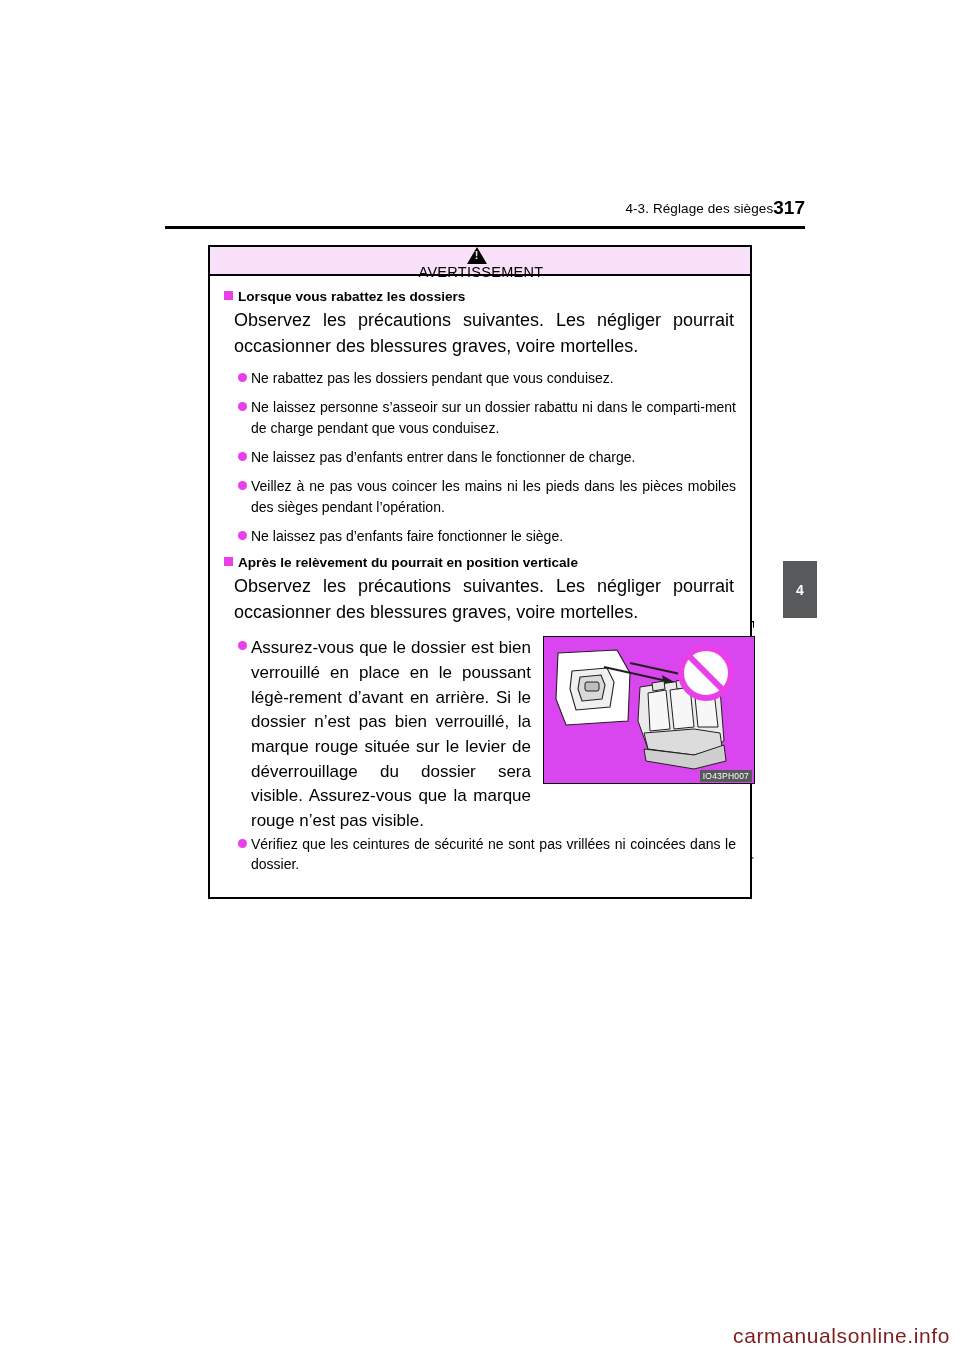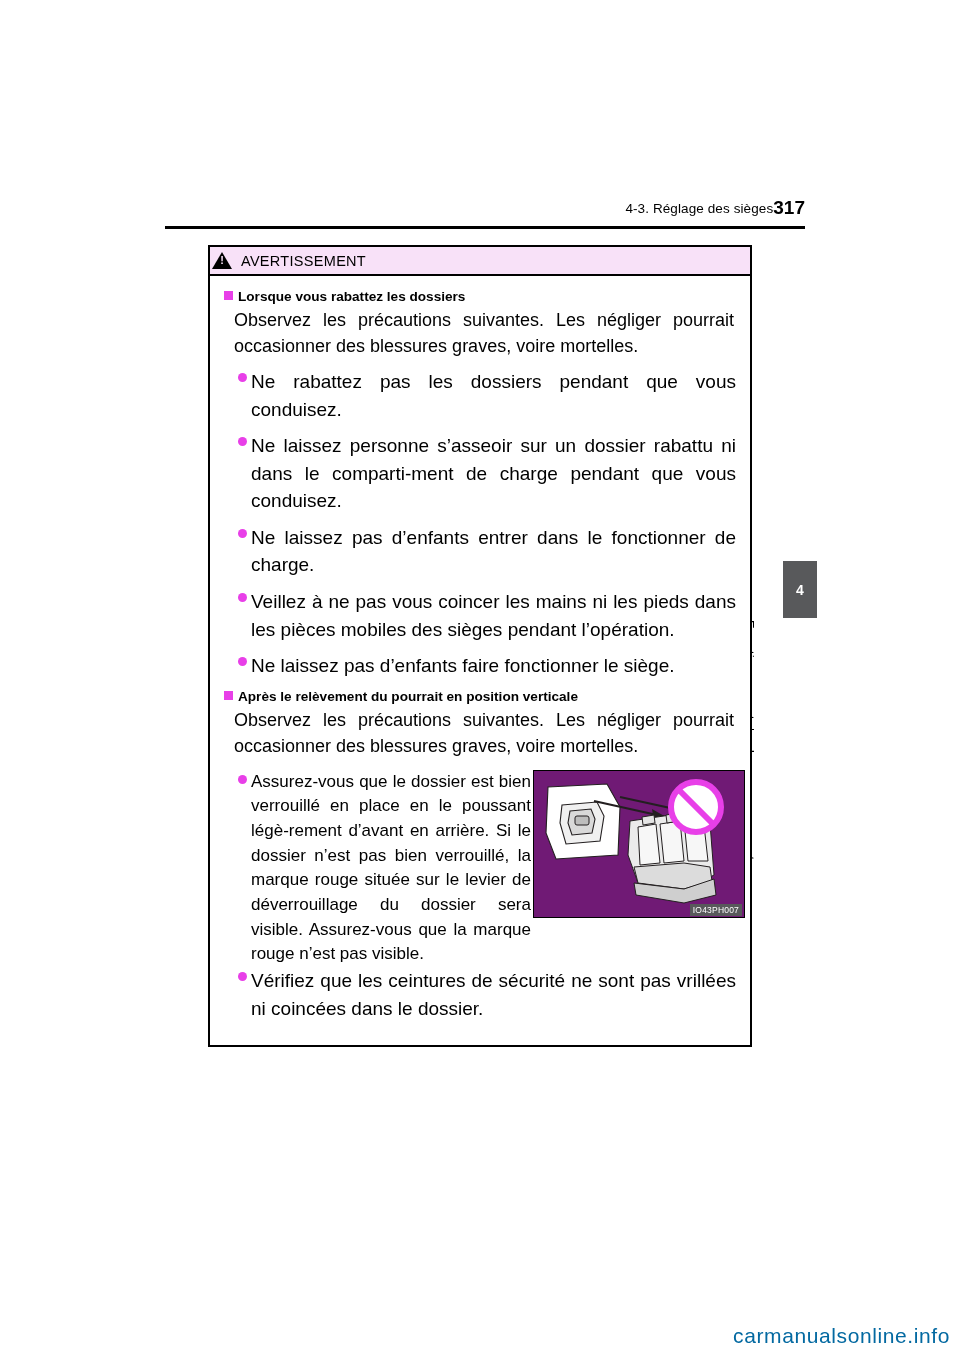--- a/index.html
+++ b/index.html
@@ -84,20 +84,21 @@
     background: #ffffff;
   }
   .warning-title-bar {
     background: #f8e1f8;
     border-bottom: 2px solid #000000;
     height: 29px;
     display: flex;
     align-items: center;
     padding-left: 2px;
     box-sizing: border-box;
+    flex-direction: column;
   }
   .warn-tri {
     width: 0;
     height: 0;
     border-left: 10px solid transparent;
     border-right: 10px solid transparent;
     border-bottom: 17px solid #000000;
     position: relative;
     margin-right: 9px;
   }
@@ -150,21 +151,21 @@
   .para.tight { margin-bottom: 11px; }
 
   ul.dot-list {
     list-style: none;
     margin: 0 0 0 14px;
     padding: 0;
   }
   ul.dot-list li {
     display: flex;
     align-items: flex-start;
-    font-size: 19px;
+    font-size: 14px;
     line-height: 1.45;
     margin-bottom: 9px;
   }
   .dot {
     width: 9px;
     height: 9px;
     border-radius: 50%;
     background: #e83fe8;
     flex: 0 0 auto;
     margin-top: 5px;
@@ -190,22 +191,22 @@
     line-height: 1.45;
   }
   .fig-text-col .li-text { text-align: justify; }
   .figure-wrap {
     width: 212px;
     flex: 0 0 auto;
     border: 1px solid #000000;
     box-sizing: border-box;
     position: relative;
     height: 148px;
-    background: #701a75;
-    margin-left: 2px;
+    background: #d946ef;
+    margin-left: 12px;
   }
   .fig-code {
     position: absolute;
     right: 2px;
     bottom: 1px;
     font-size: 8.5px;
     background: #58595b;
     color: #ffffff;
     padding: 1px 3px;
     letter-spacing: 0.2px;
@@ -213,21 +214,21 @@
   .last-bullet {
     margin: 14px 0 0 14px;
   }
 
   
   .watermark {
     position: absolute;
     right: 10px;
     bottom: 10px;
     font-size: 21px;
-    color: #0369a1;
+    color: #7f1d1d;
     letter-spacing: 0.6px;
   }
 </style>
 </head>
 <body>
 
 <div class="page-header">
   <span class="header-section">4-3. Réglage des sièges</span>
   <span class="header-pageno">317</span>
 </div>

